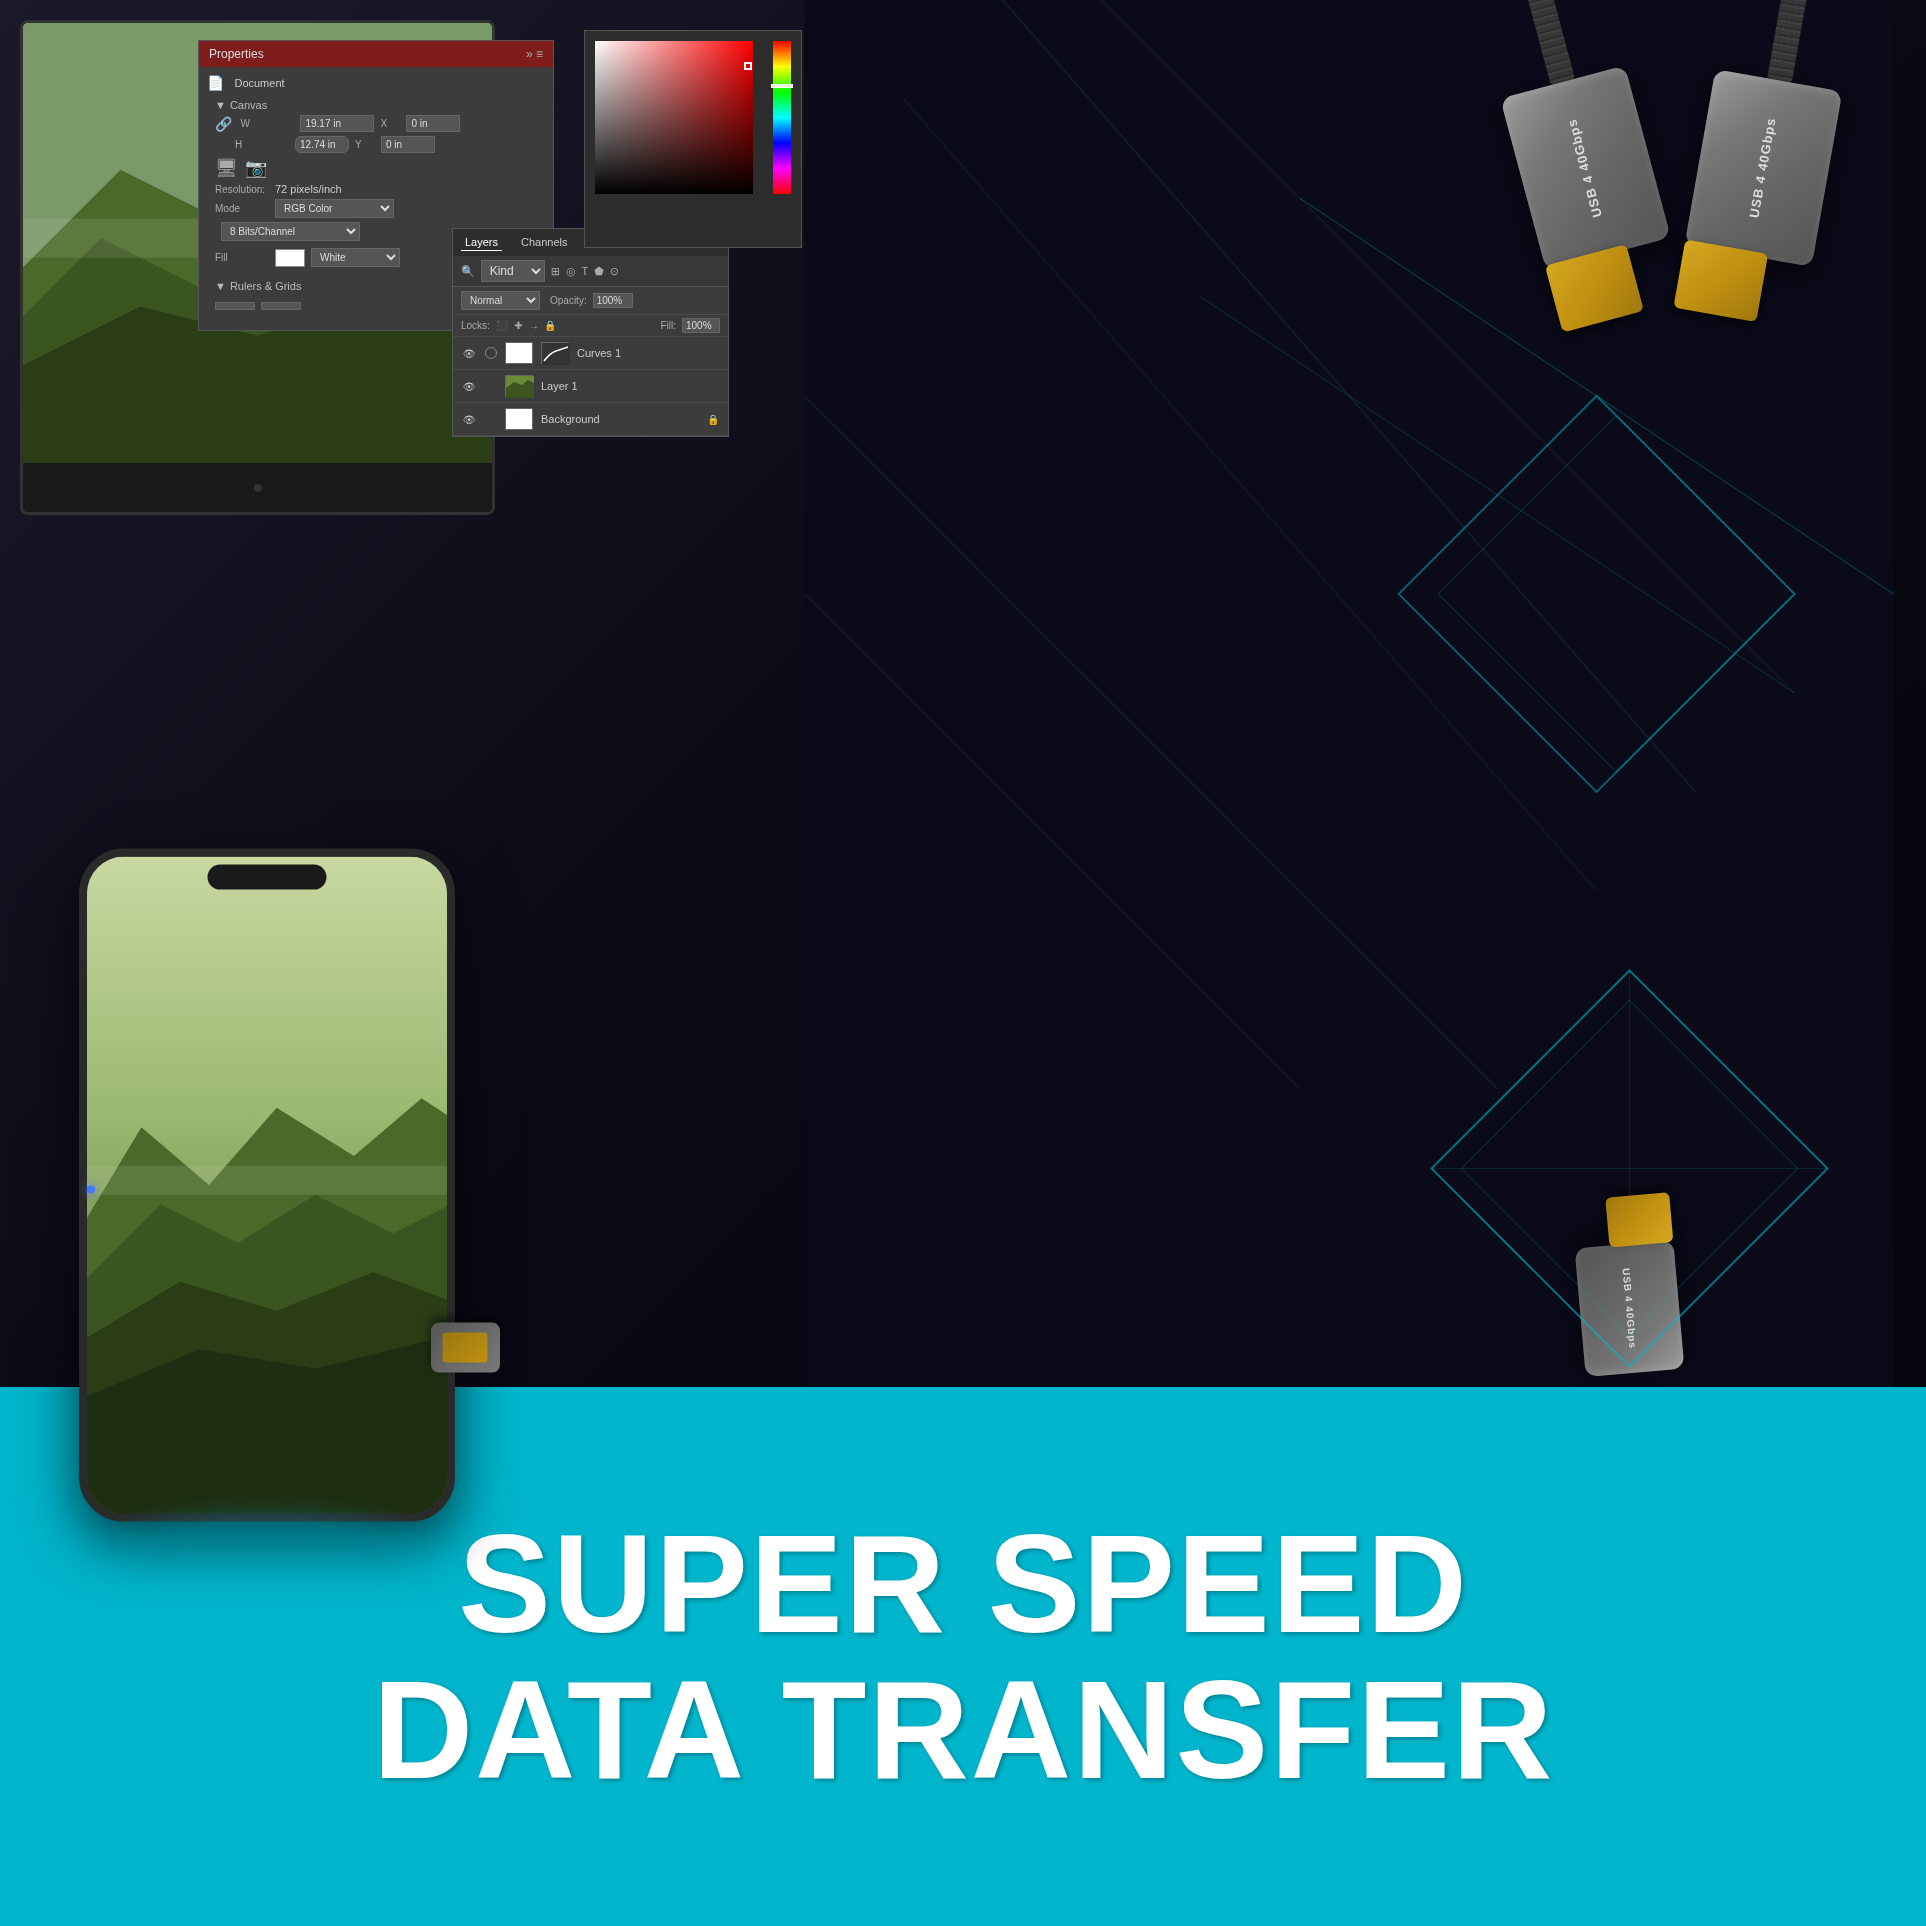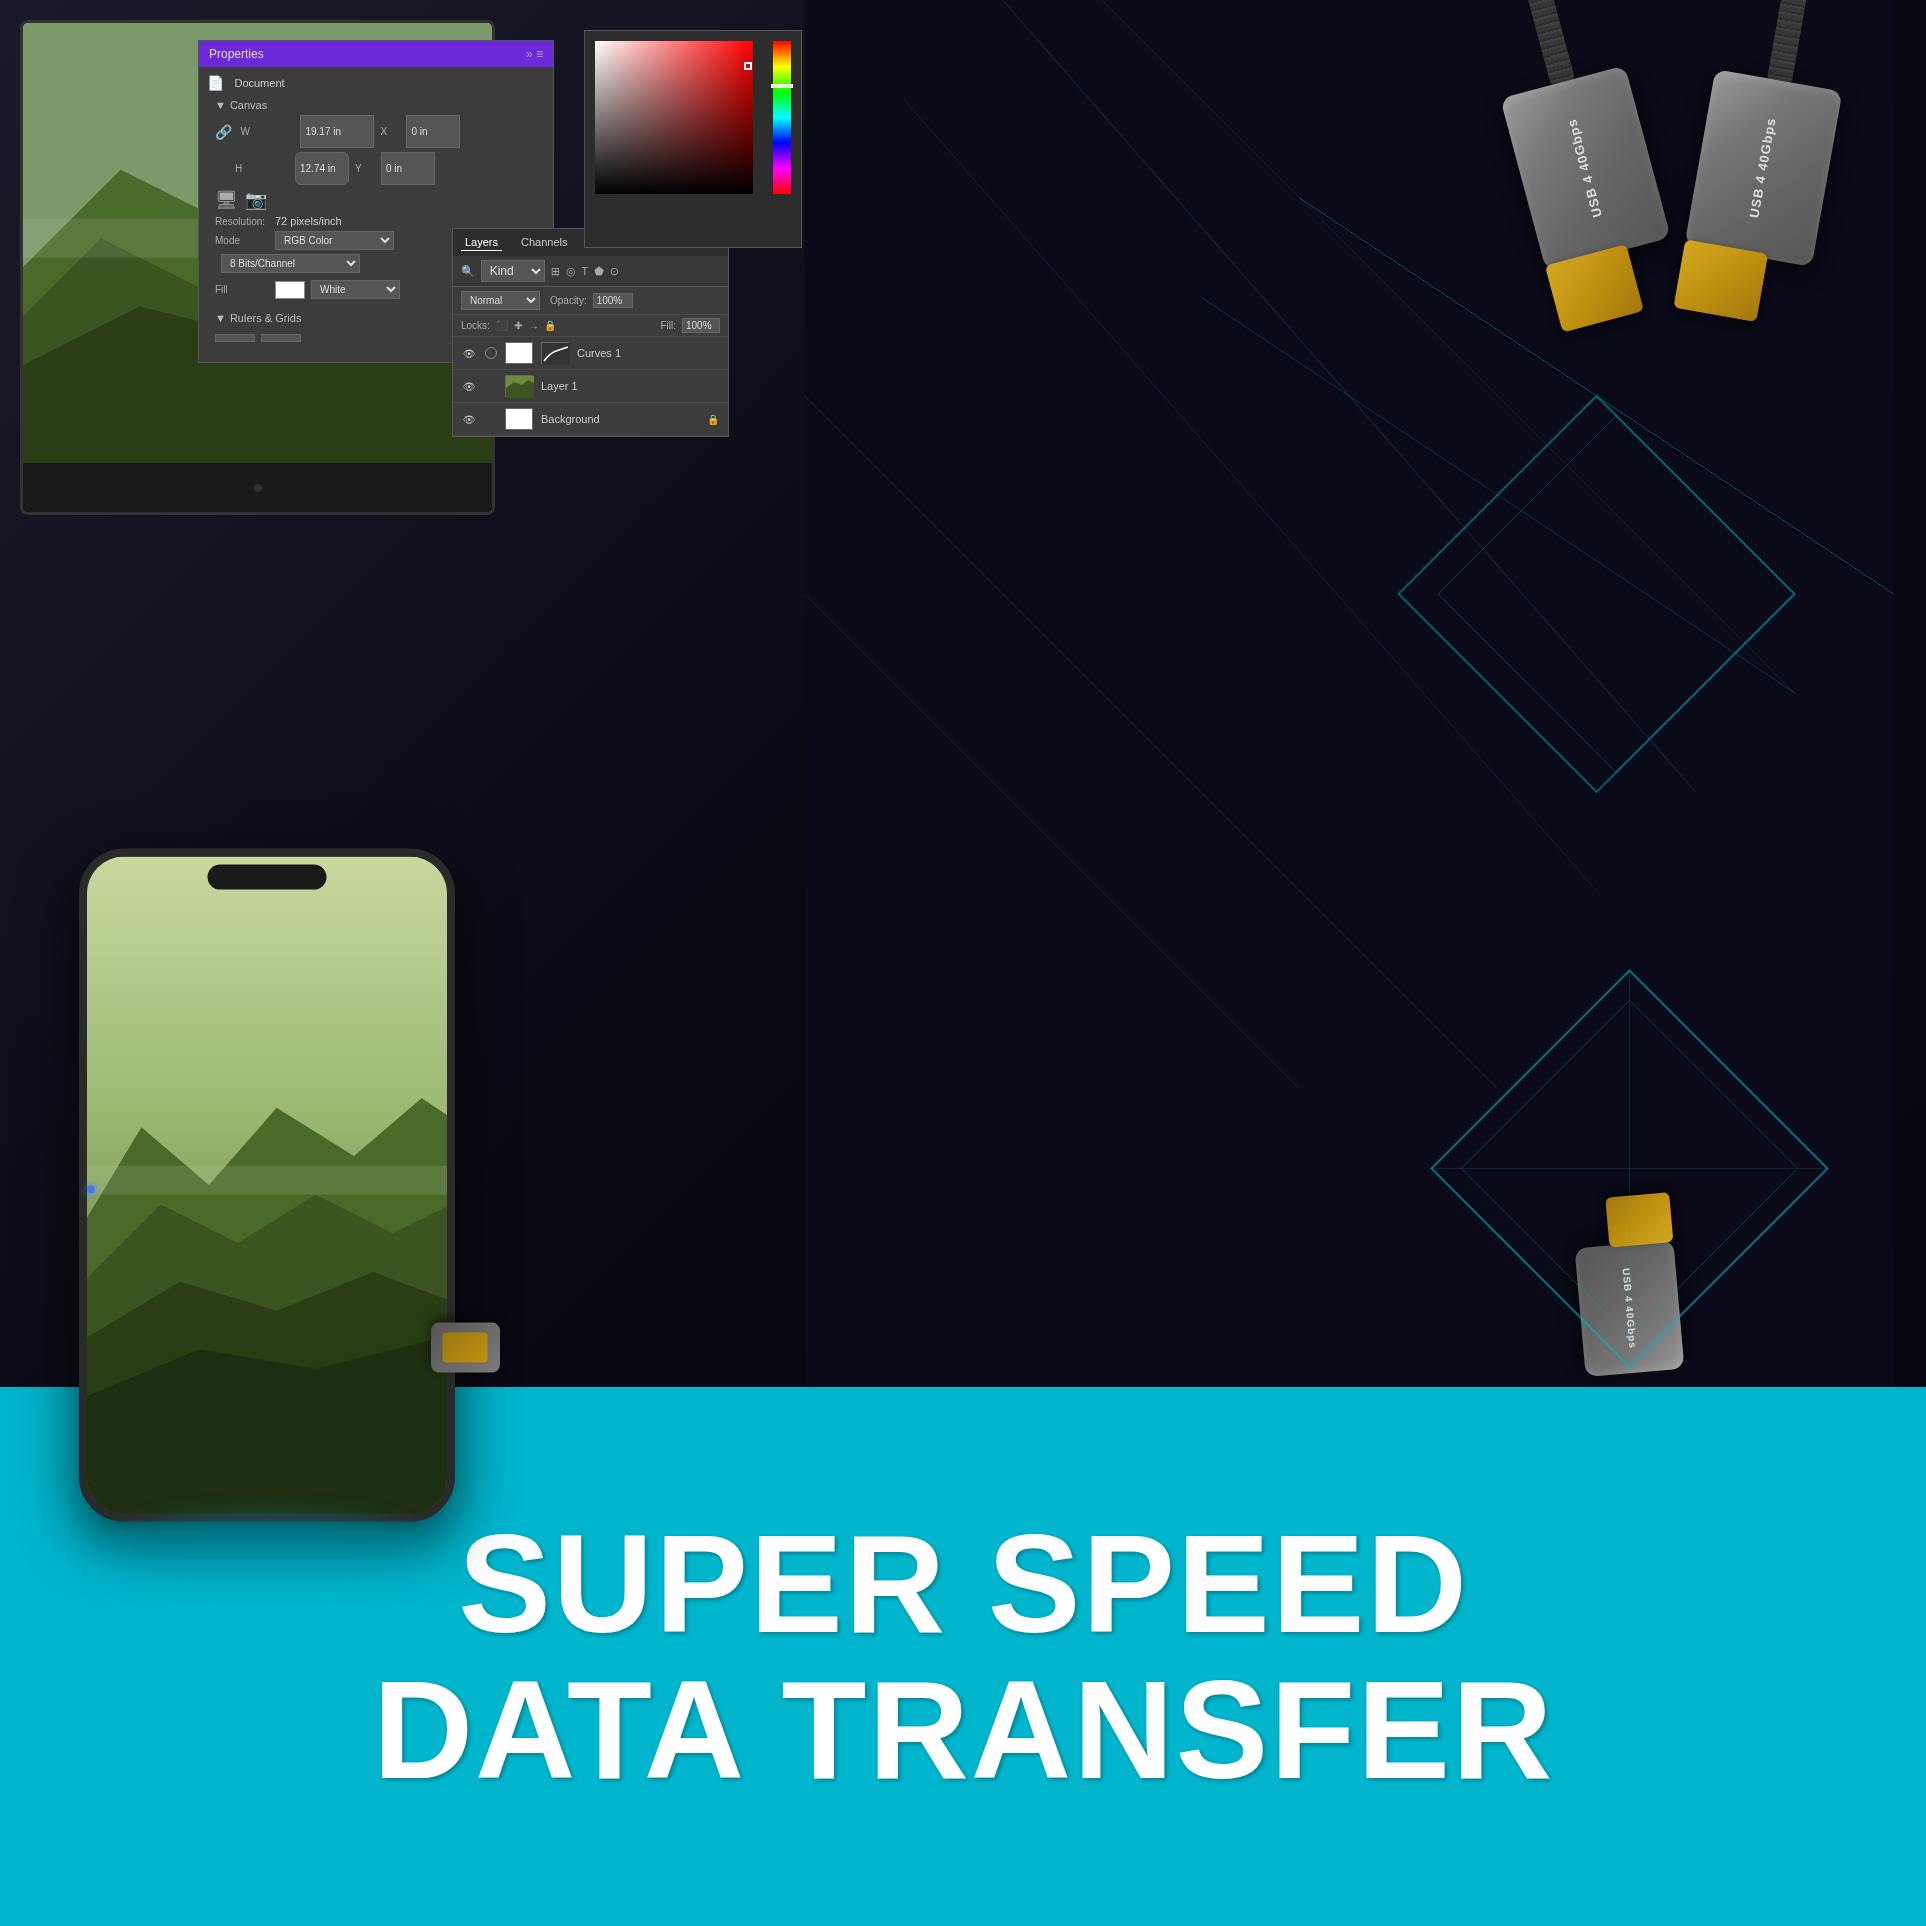--- a/index.html
+++ b/index.html
@@ -71,21 +71,21 @@
       left: 198px;
       width: 356px;
       background: #3c3c3c;
       border: 1px solid #555;
       font-size: 11px;
       color: #ccc;
       z-index: 10;
     }
 
     .ps-panel-header {
-      background: #6d28d9;
+      background: #7f1d1d;
       padding: 6px 10px;
       display: flex;
       justify-content: space-between;
       align-items: flex-end;
       color: #ddd;
       font-size: 12px;
     }
 
     .ps-panel-body {
       padding: 8px;
@@ -102,21 +102,21 @@
       color: #aaa;
       font-size: 10px;
       min-width: 54px;
     }
 
     .ps-input {
       background: #555;
       border: 1px solid #666;
       color: #ddd;
       font-size: 10px;
-      padding: 10px 4px;
+      padding: 2px 4px;
       width: 79px;
     }
 
     .ps-section {
       background: #3c3c3c;
       padding: 4px 8px;
       margin-bottom: 2px;
     }
 
     .ps-section-title {

